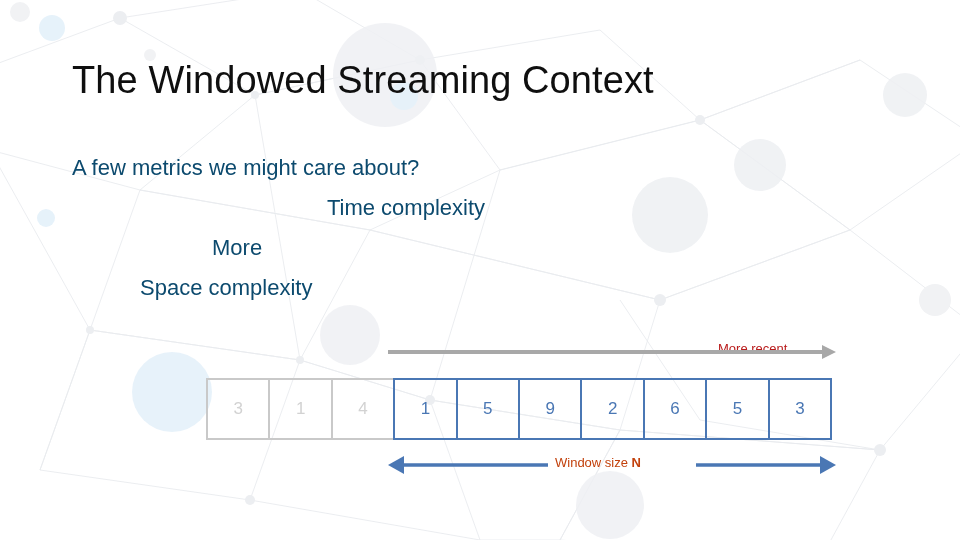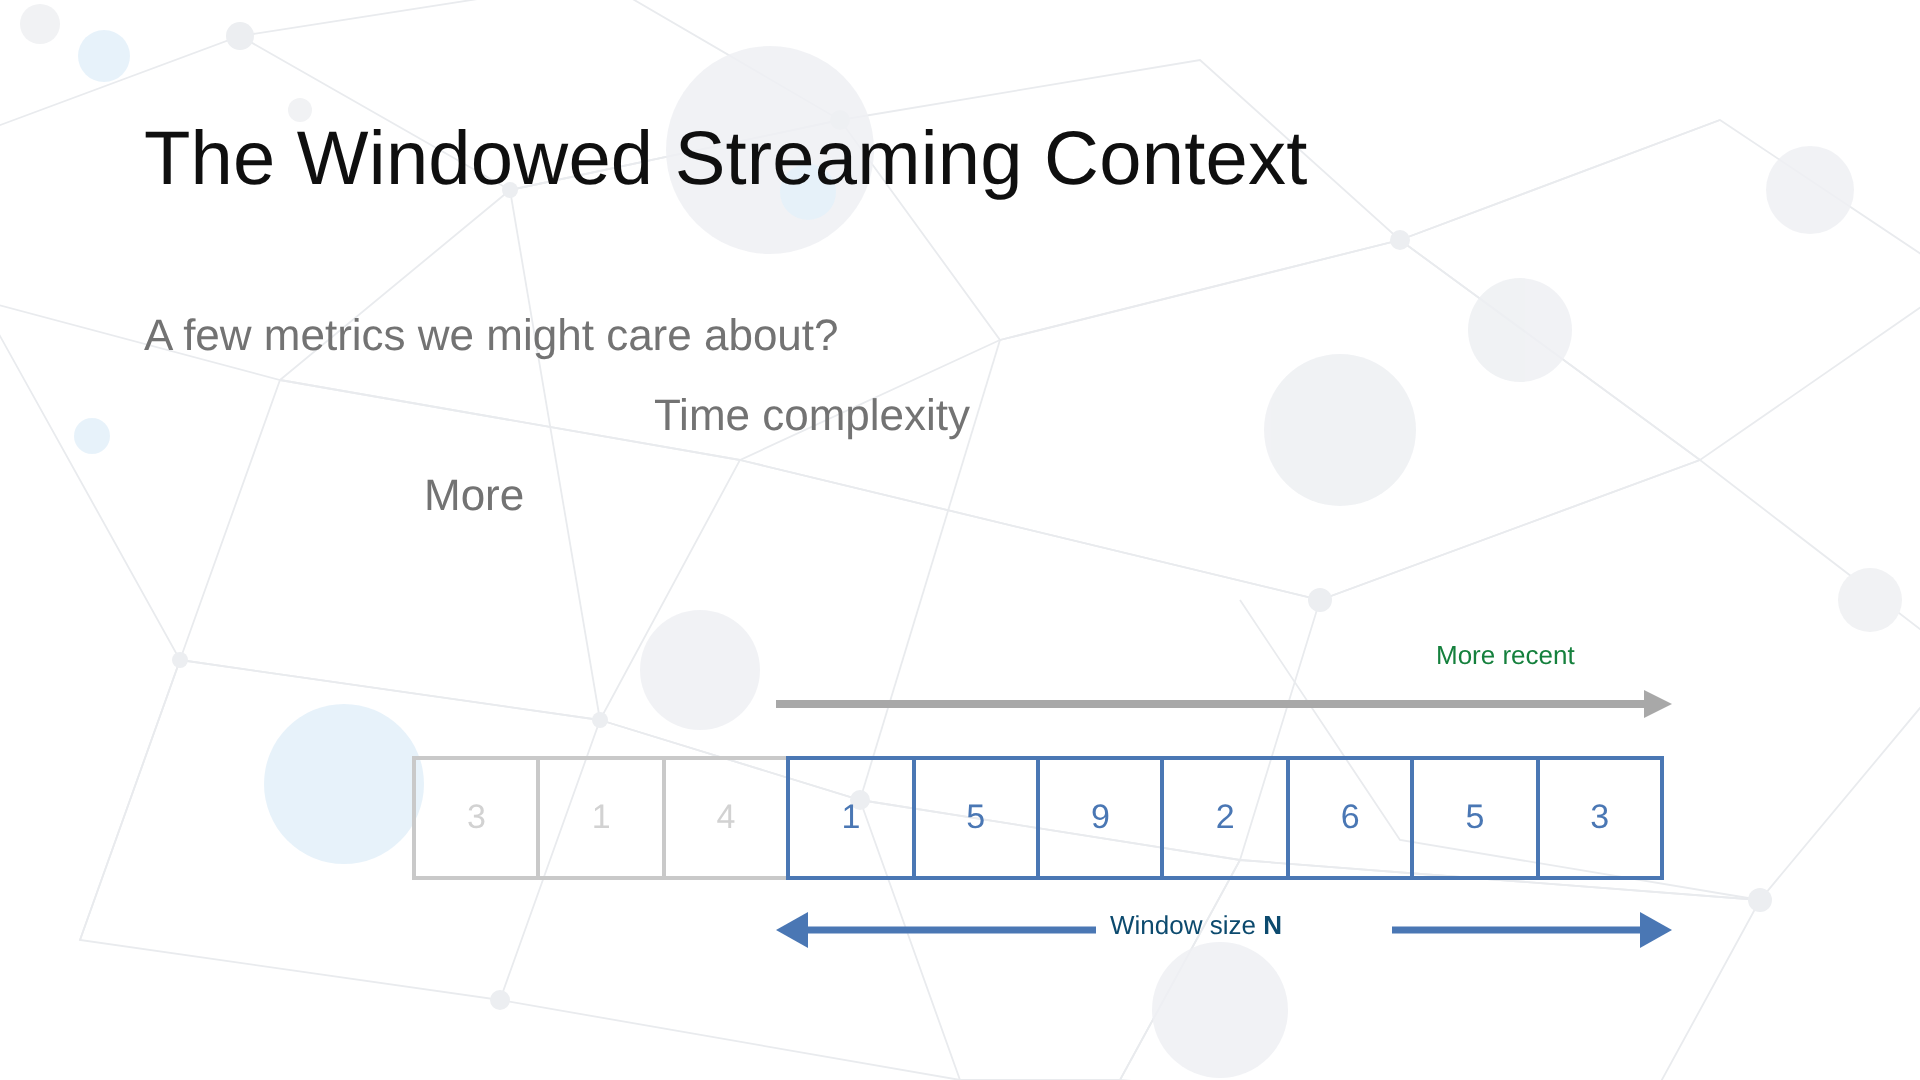--- a/index.html
+++ b/index.html
@@ -45,21 +45,21 @@
 
   #body-block {
     position: absolute;
     left: 72px;
     top: 148px;
     width: 600px;
   }
   .body-line {
     font-size: 22px;
     line-height: 40px;
-    color: #737373;
+    color: #0c4a6e;
     white-space: nowrap;
   }
   .indent-0 { padding-left: 0px; }
   .indent-1 { padding-left: 68px; text-align: center; }
   .indent-2 { padding-left: 140px; }
   .indent-3 { padding-left: 68px; }
 
   
   #stream-diagram {
     position: absolute;
@@ -93,40 +93,40 @@
   }
   .cell.active {
     border: 2px solid #4a77b4;
     color: #4a77b4;
   }
 
   
   #more-recent-label {
     position: absolute;
     left: 718px;
-    top: 320px;
+    top: 341px;
     font-size: 13px;
-    color: #15803d;
+    color: #b91c1c;
     white-space: nowrap;
   }
   #more-recent-arrow {
     position: absolute;
     left: 388px;
     top: 344px;
     width: 448px;
     height: 16px;
   }
 
   
   #window-size-label {
     position: absolute;
     left: 555px;
     top: 455px;
     font-size: 13px;
-    color: #0c4a6e;
+    color: #c2410c;
     white-space: nowrap;
   }
   #window-size-label .bold-n { font-weight: bold; }
 
   #window-arrow-left {
     position: absolute;
     left: 388px;
     top: 455px;
     width: 160px;
     height: 20px;
@@ -198,20 +198,21 @@
 </svg>
 
 <div id="slide">
 
   <div id="page-title">The Windowed Streaming Context</div>
 
   <div id="body-block">
     <div class="body-line indent-0">A few metrics we might care about?</div>
     <div class="body-line indent-1">Time complexity</div>
     <div class="body-line indent-2">More</div>
+    <div class="body-line indent-3">Space complexity</div>
   </div>
 
   <div id="stream-diagram">
 
     <div id="more-recent-label">More recent</div>
 
     <svg id="more-recent-arrow" viewBox="0 0 448 16">
       <line x1="0" y1="8" x2="434" y2="8" stroke="#a8a8a8" stroke-width="4"></line>
       <polygon points="434,1 448,8 434,15" fill="#a8a8a8"></polygon>
     </svg>

